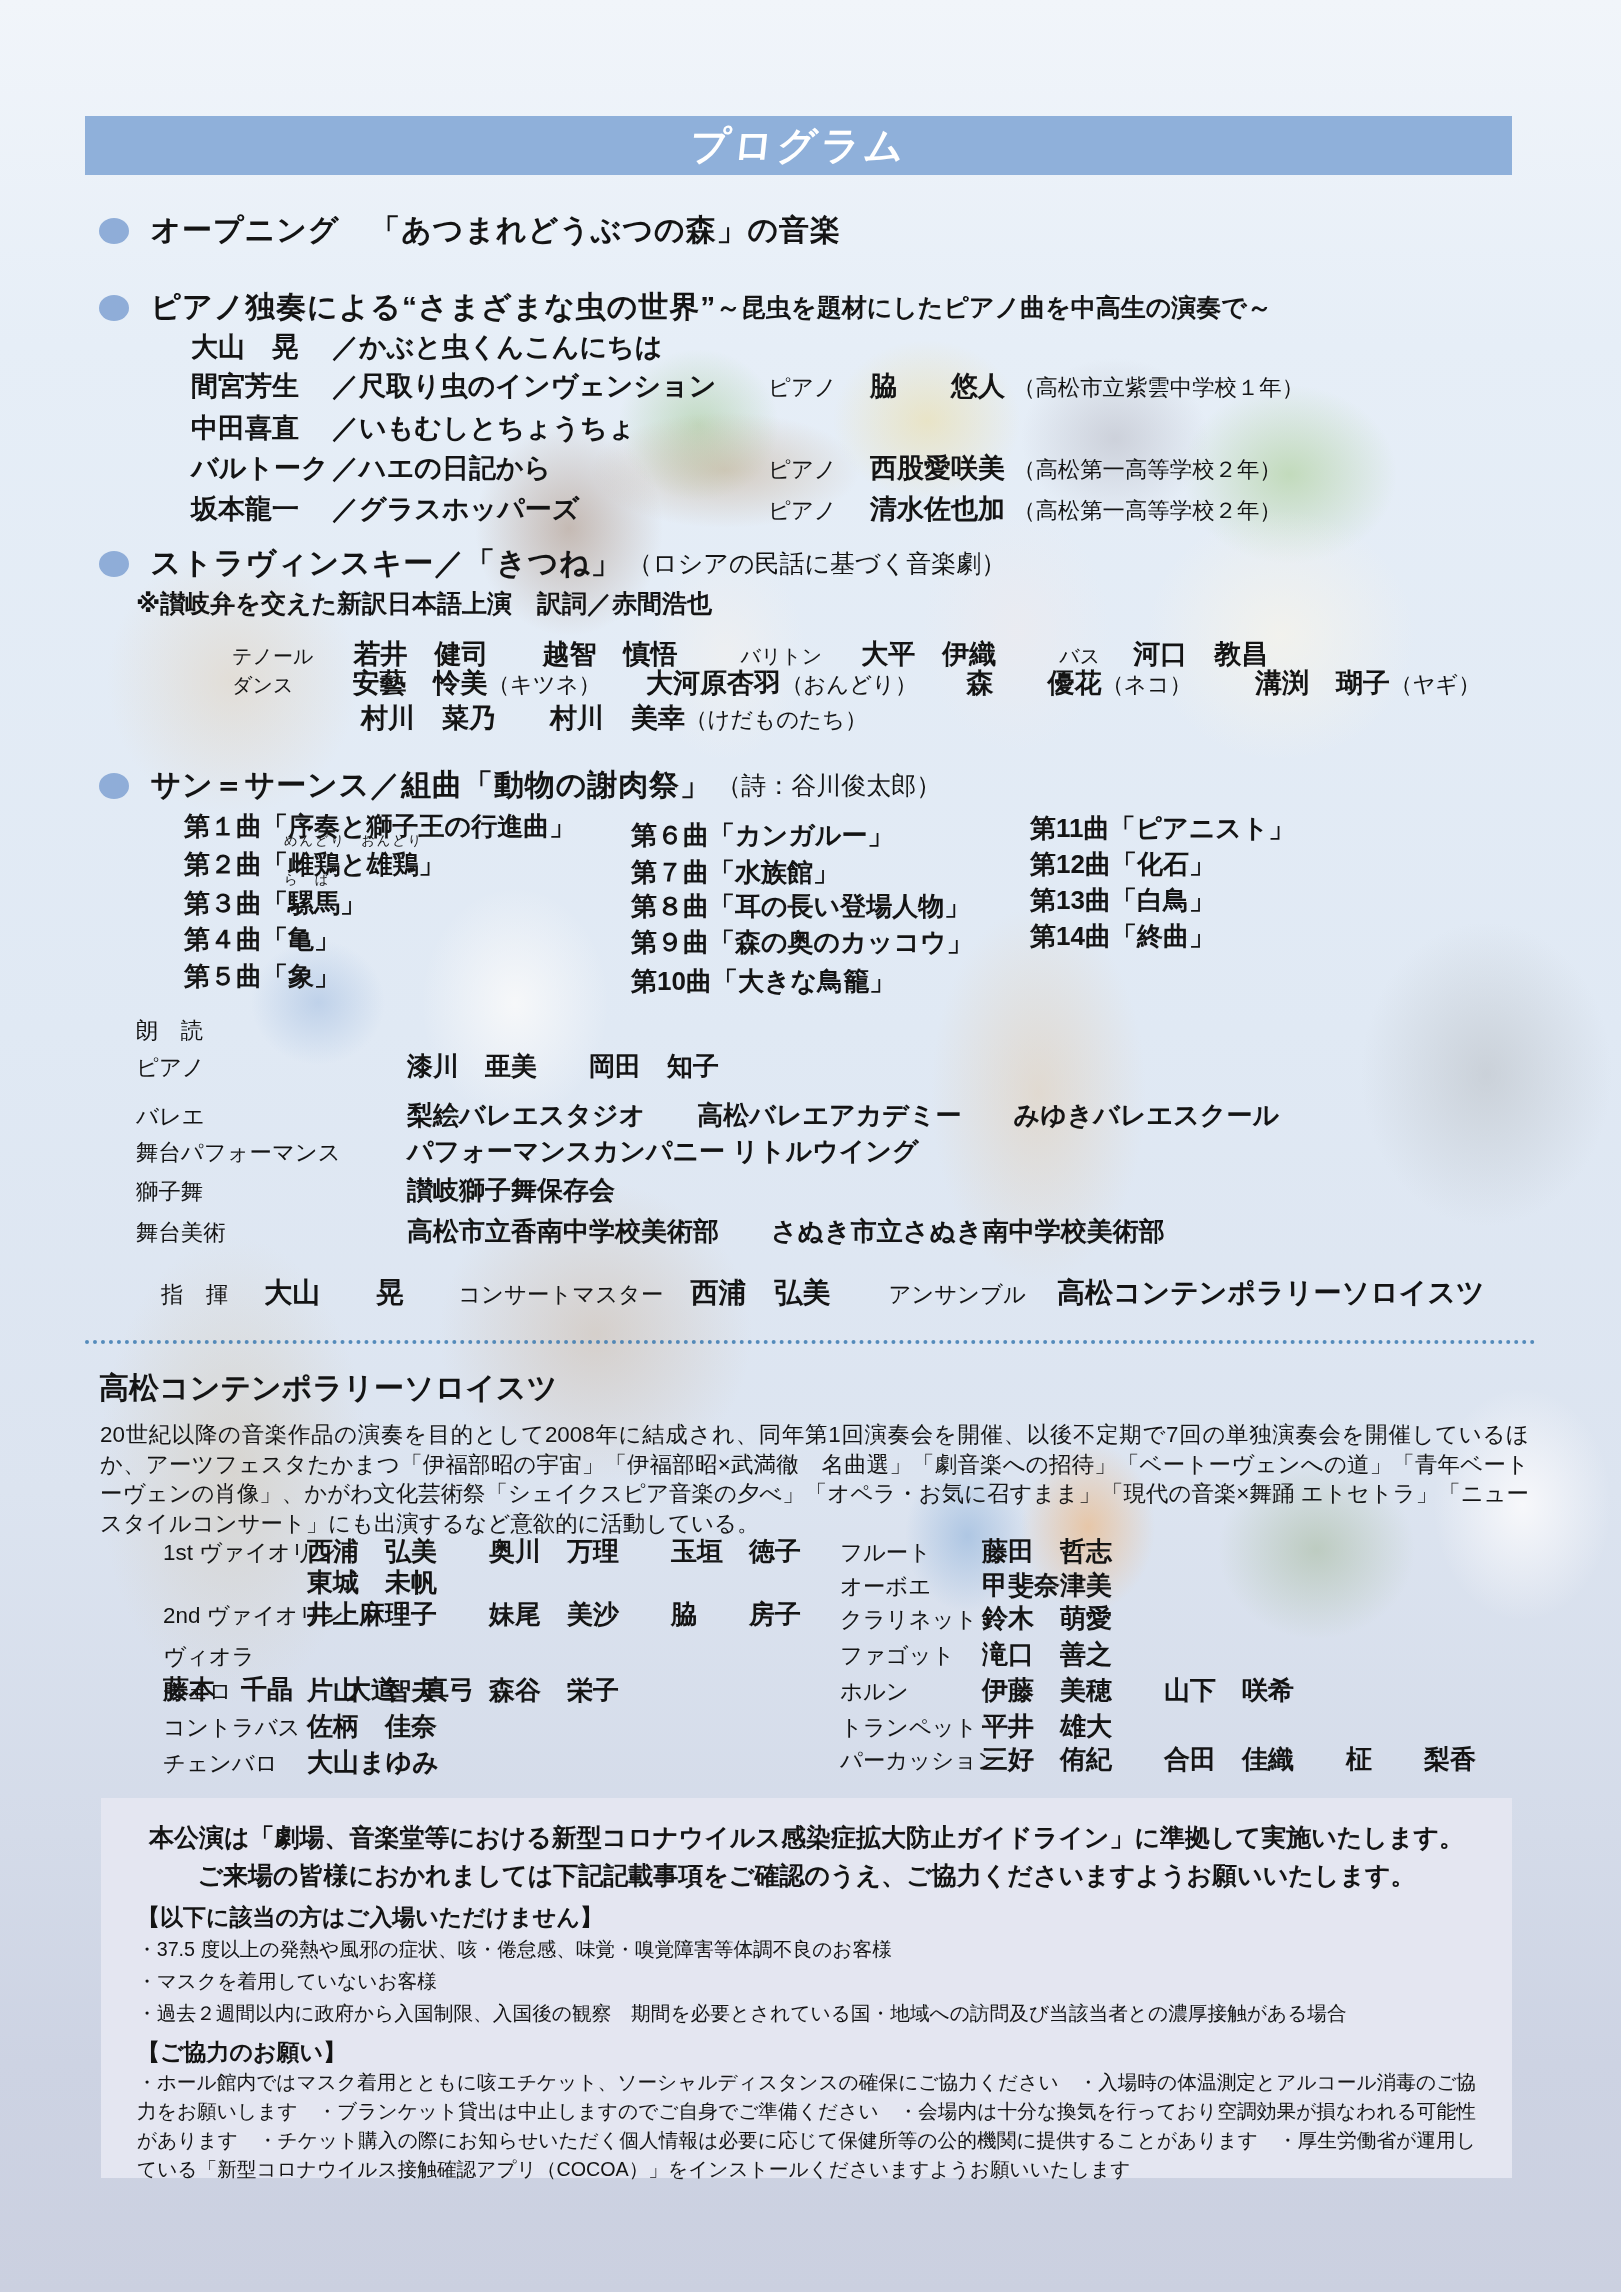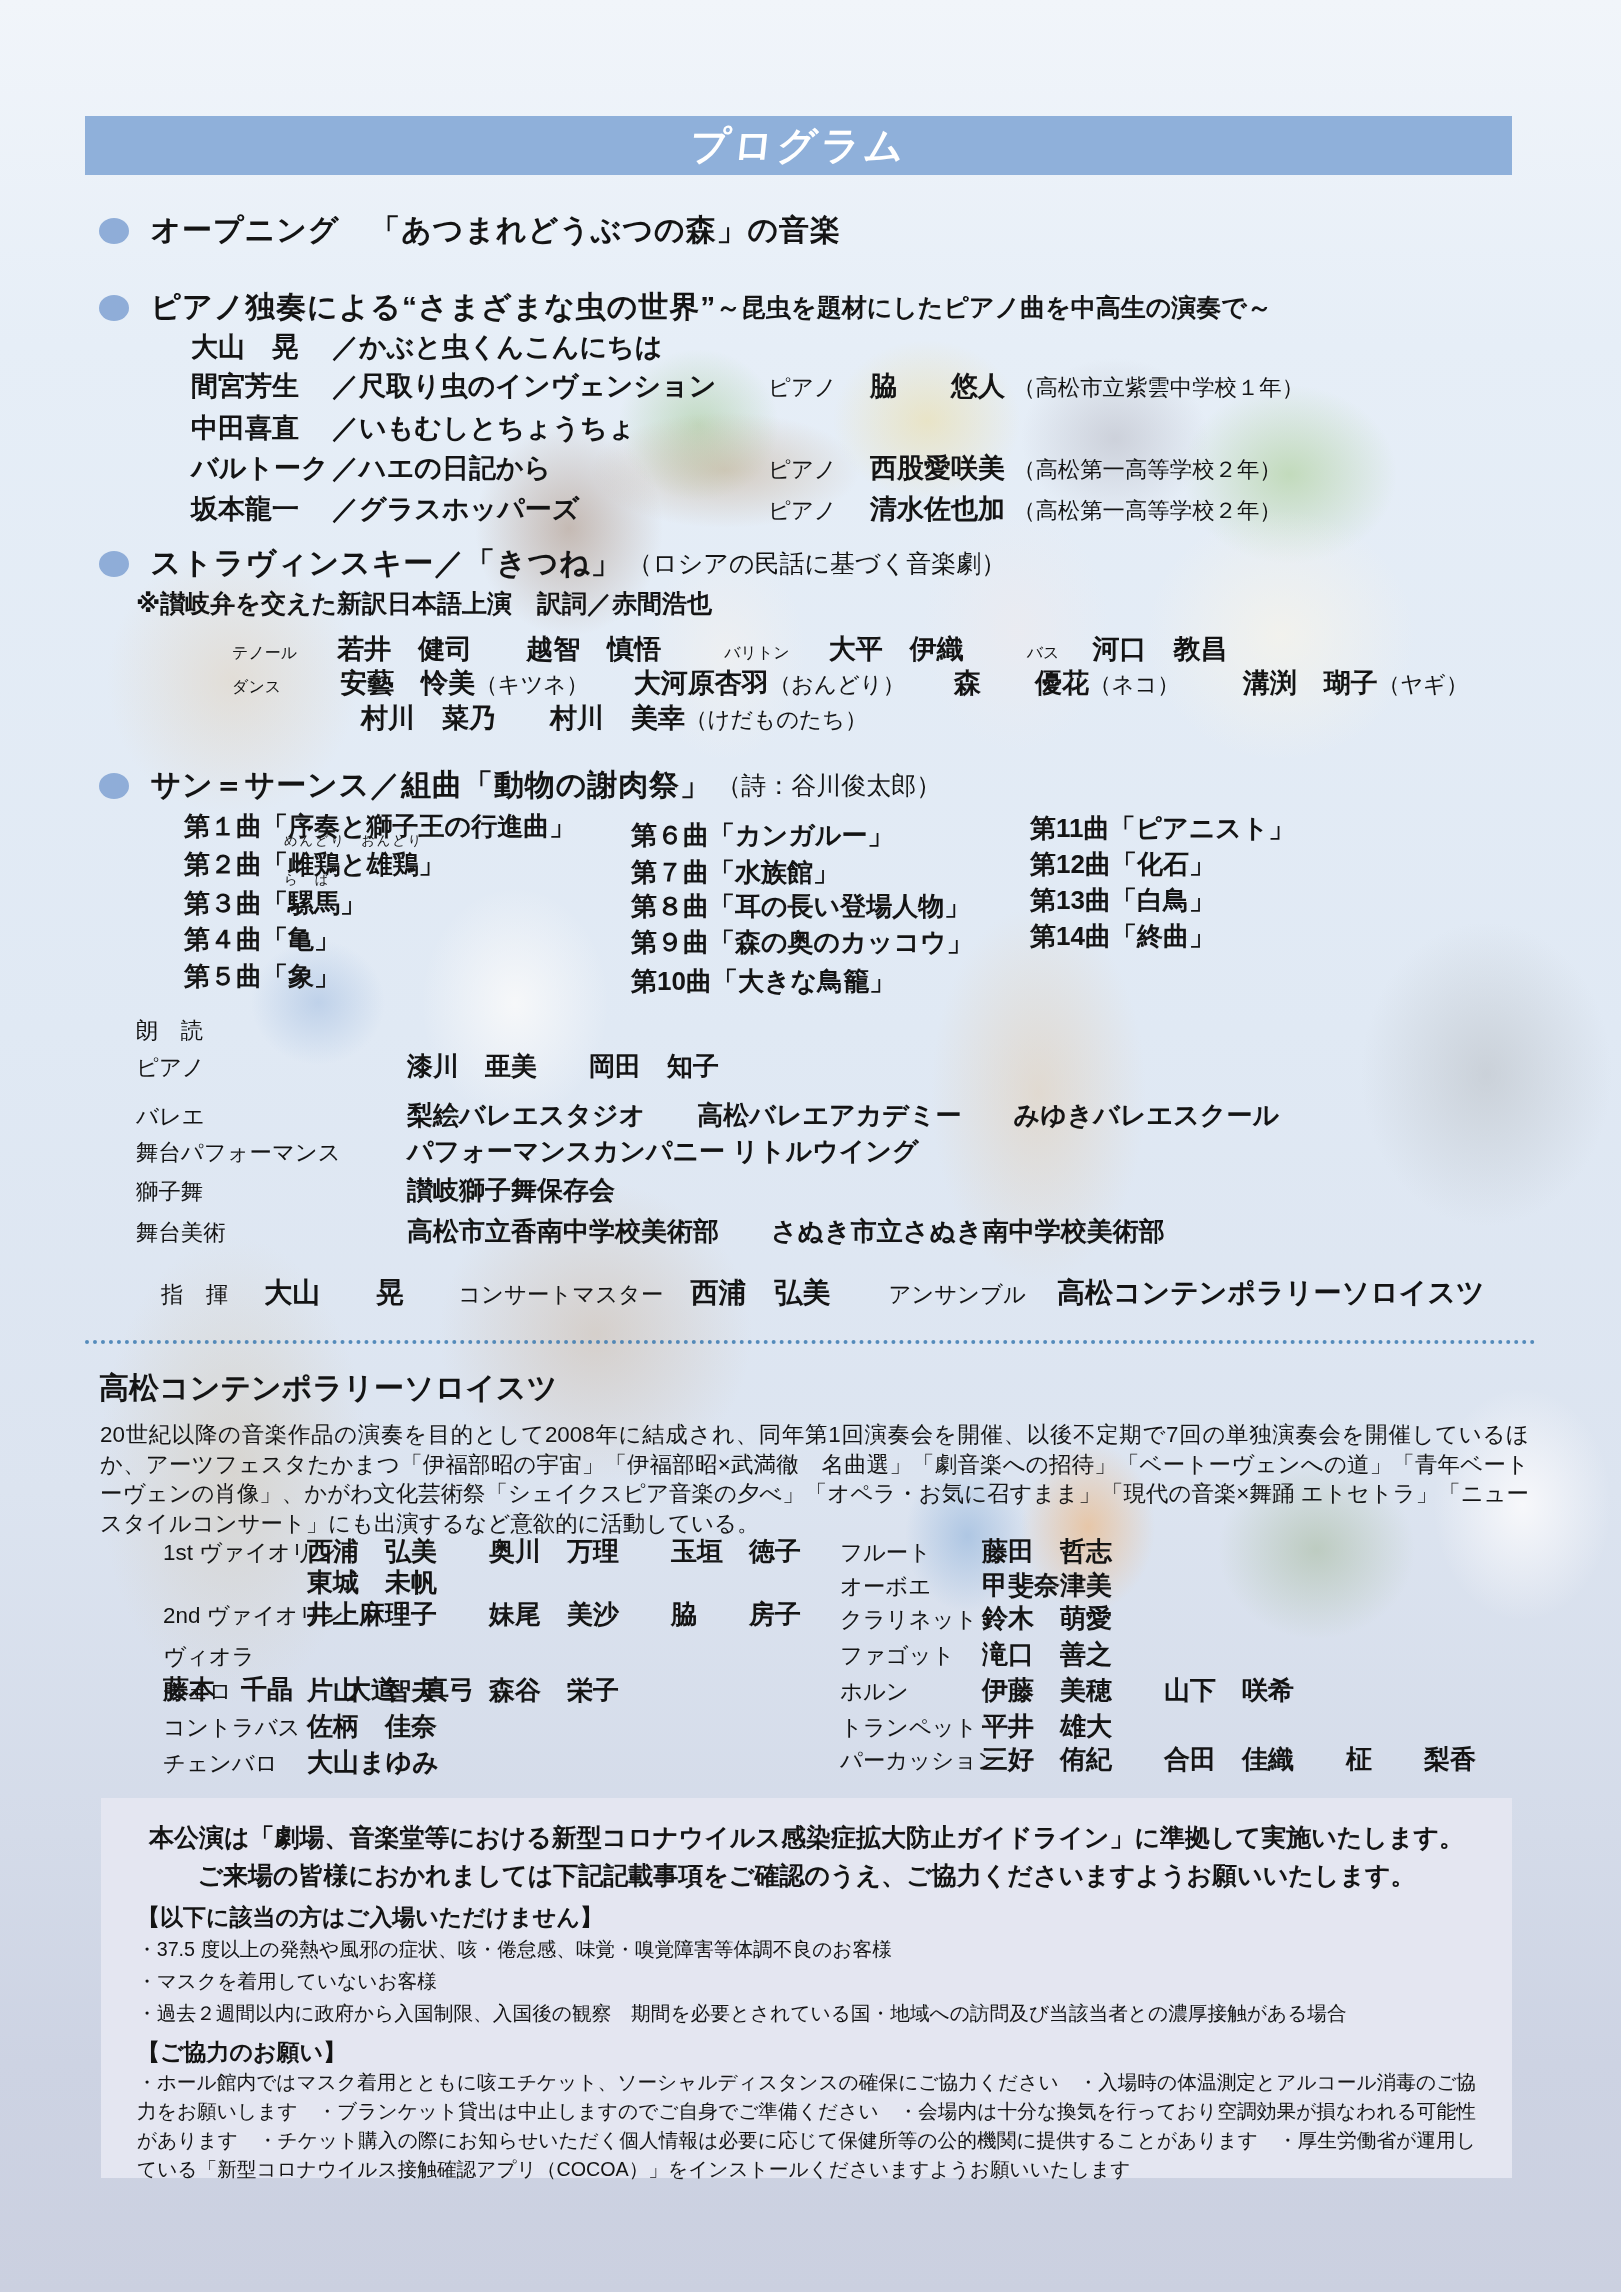--- a/index.html
+++ b/index.html
@@ -22,21 +22,21 @@
   .subnote{position:absolute; left:136px; font-size:25px; font-weight:700; white-space:nowrap;}
   
   .prow{position:absolute; left:191px; display:flex; font-size:27px; font-weight:700; white-space:nowrap;}
   .composer{width:141px; flex:none;}
   .perf{position:absolute; left:768px; display:flex; align-items:baseline; white-space:nowrap;}
   .role{font-size:22.4px; font-weight:400; width:102px; flex:none;}
   .pname{font-size:27px; font-weight:700; width:143px; flex:none;}
   .school{font-size:22.4px; font-weight:400;}
   
   .fox-row{position:absolute; left:232px; display:flex; align-items:baseline; white-space:nowrap;}
-  .fr-role{font-size:16px; font-weight:400;}
+  .fr-role{font-size:20px; font-weight:400;}
   .fr-name{font-size:27px; font-weight:700;}
   .fr-note{font-size:22.4px; font-weight:400;}
   
   .citem{position:absolute; font-size:26px; font-weight:700; white-space:nowrap;}
   .furi{position:absolute; top:-15px; left:100px; font-size:13.4px; font-weight:400; letter-spacing:1.8px;}
   
   .credit-row{position:absolute; left:136px; display:flex; align-items:baseline; white-space:nowrap;}
   .credit-role{width:271px; flex:none; font-size:22.4px; font-weight:400;}
   .credit-names{font-size:26px; font-weight:700;}
   

